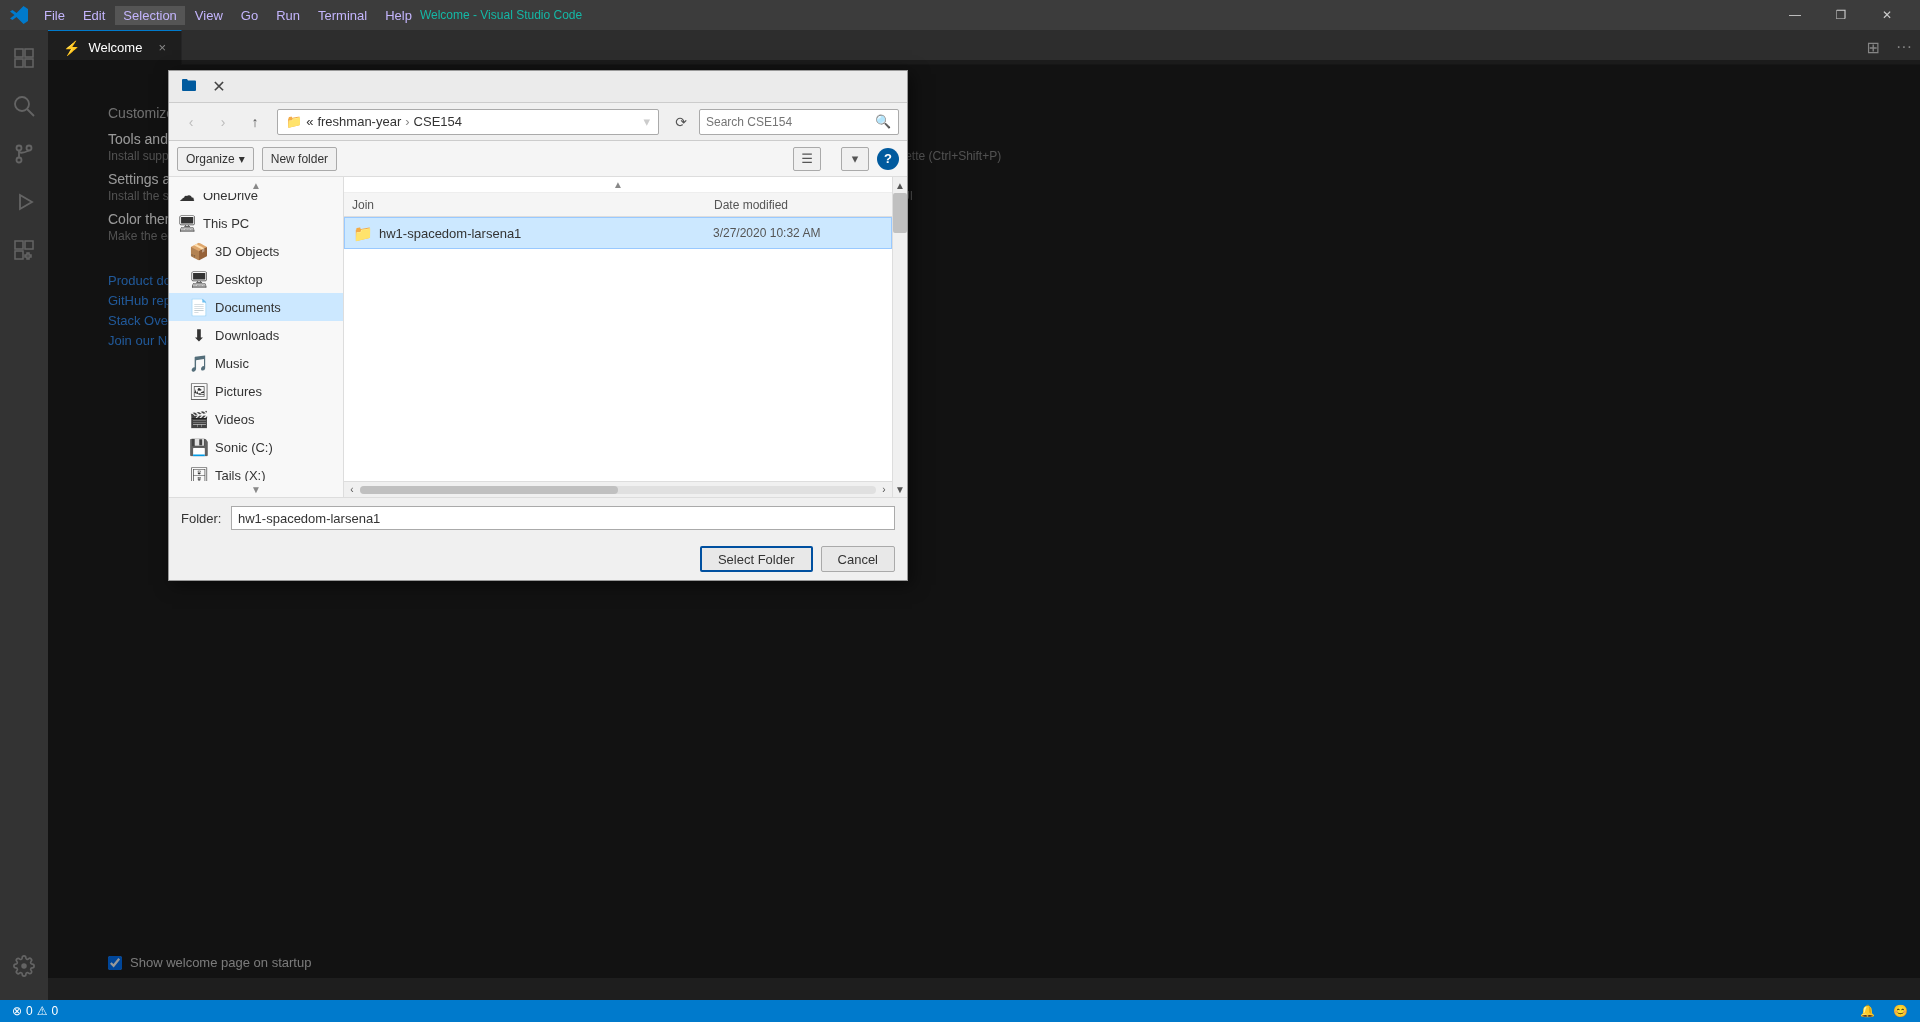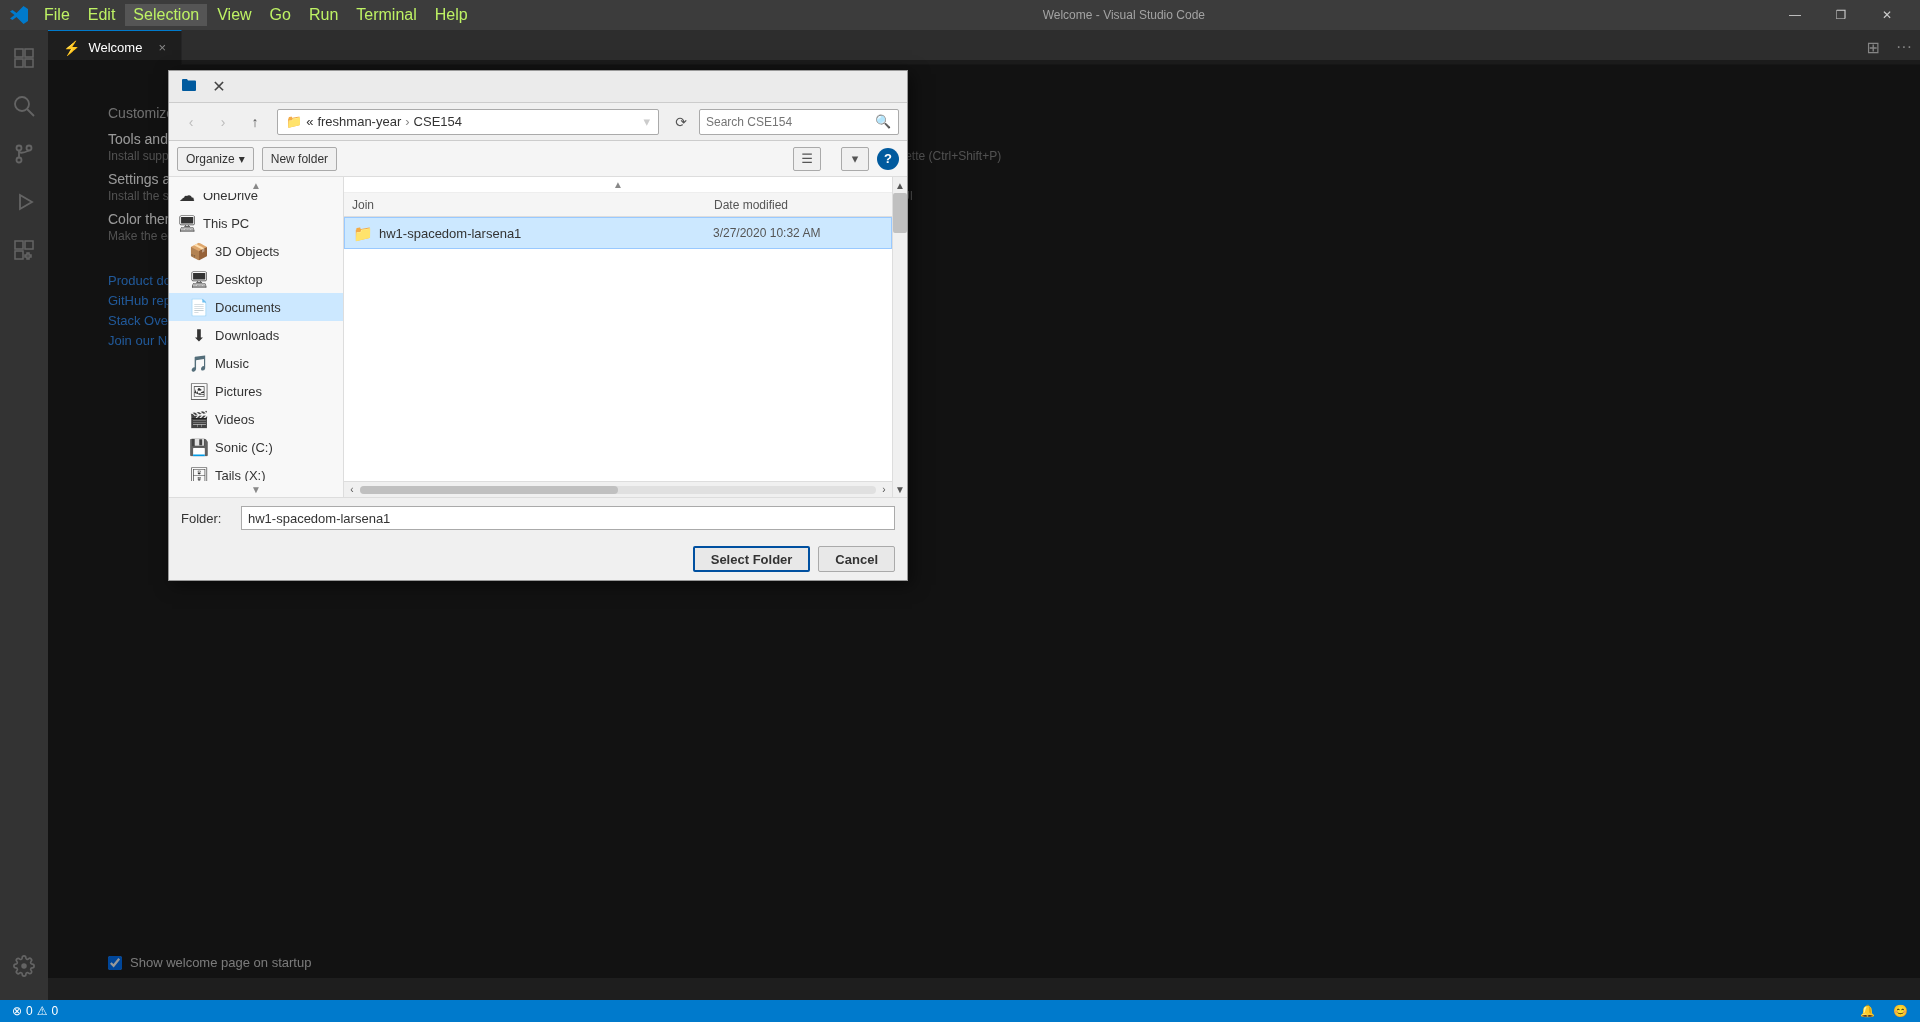--- a/index.html
+++ b/index.html
@@ -27,30 +27,29 @@
       width: 18px;
       height: 18px;
       margin-right: 8px;
       color: #007acc;
     }
     .titlebar-menus {
       display: flex;
       gap: 2px;
     }
     .titlebar-menu-item {
-      color: #bef264;
-      font-size: 16px;
+      color: #c4b5fd;
+      font-size: 13px;
       padding: 2px 8px;
       cursor: pointer;
     }
     .titlebar-menu-item.active { background: #555; }
     .titlebar-title {
       flex: 1;
-      text-align: center;
-      color: #a3a3a3;
+      color: #14b8a6;
       font-size: 12px;
     }
     .titlebar-controls {
       display: flex;
       gap: 0;
     }
     .titlebar-control {
       width: 46px;
       height: 30px;
       display: flex;
@@ -469,21 +468,20 @@
       border-radius: 4px;
     }
 
     
     .dialog-folder-bar {
       padding: 8px 12px;
       background: #f0f0f0;
       border-top: 1px solid #ddd;
       display: flex;
       align-items: center;
-      gap: 10px;
     }
     .folder-label {
       font-size: 13px;
       color: #333;
       width: 50px;
     }
     .folder-input {
       flex: 1;
       height: 24px;
       border: 1px solid #aaa;
@@ -499,21 +497,20 @@
       display: flex;
       justify-content: flex-end;
       gap: 8px;
     }
     .btn {
       height: 26px;
       padding: 0 16px;
       font-size: 13px;
       cursor: pointer;
       border-radius: 2px;
-      font-weight: bold;
     }
     .btn-primary {
       background: #e8e8e8;
       border: 2px solid #0050a0;
       color: #333;
     }
     .btn-secondary {
       background: #e8e8e8;
       border: 1px solid #aaa;
       color: #333;

